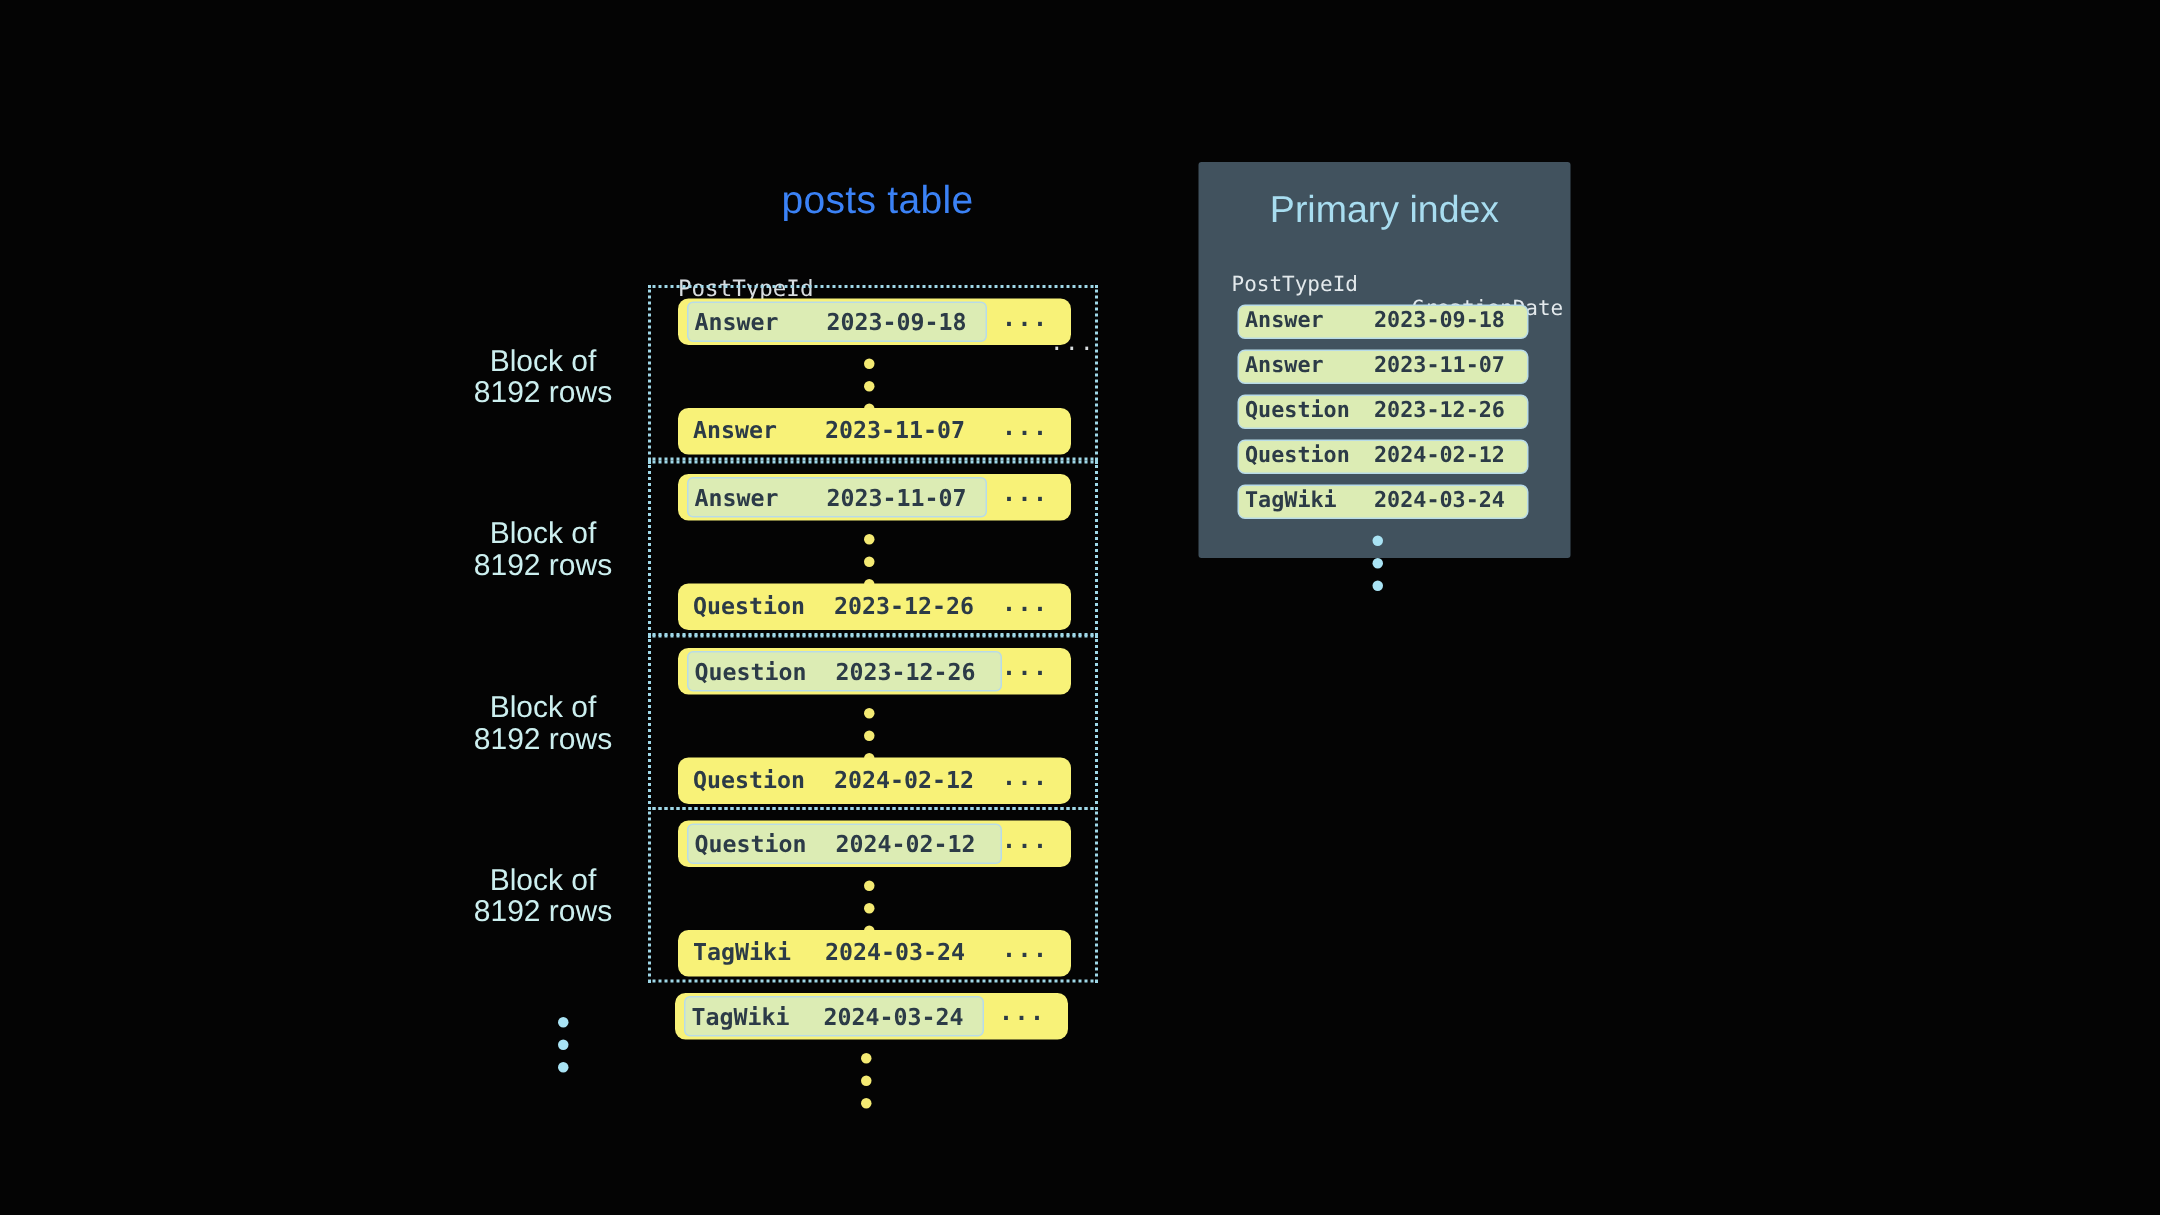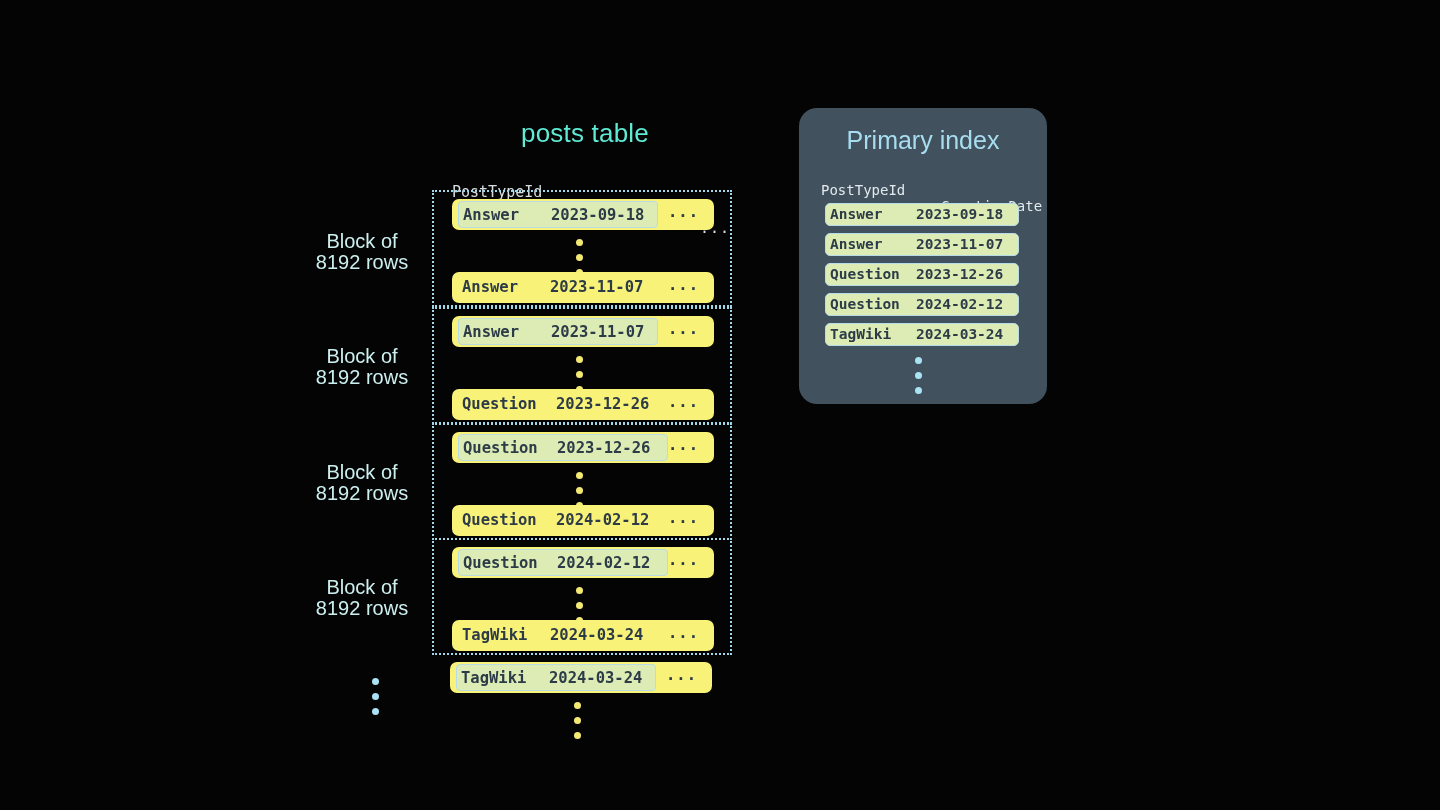--- a/index.html
+++ b/index.html
@@ -15,21 +15,21 @@
   
   #posts-table-group{
     position:absolute;
     left:330px; top:118px;
     width:410px;
   }
   #posts-table-title{
     position:absolute;
     left:110px; top:0px; width:290px;
     text-align:center;
-    color:#5eead4;
+    color:#3b82f6;
     font-size:26px;
     letter-spacing:.2px;
   }
   #posts-column-headers{
     position:absolute;
     left:122px; top:47px;
     width:280px;
     height:22px;
     color:#d8dde0;
     font-family:"DejaVu Sans Mono", monospace;
@@ -109,23 +109,23 @@
     background:#f4ea73;margin-bottom:8px;
   }
   .vdots i:last-child{margin-bottom:0;}
   
   .vdots.blue i{background:#a9e3f4;}
 
   
   #primary-index-panel{
     position:absolute;
     left:799px; top:108px;
-    width:248px; height:296px;
+    width:248px; height:264px;
     background:#41525e;
-    border-radius:18px;
+    border-radius:2px;
   }
   #primary-index-title{
     position:absolute;
     left:0; top:18px; width:248px;
     text-align:center;
     color:#a8ddf0;
     font-size:25px;
   }
   #index-column-headers{
     position:absolute;

